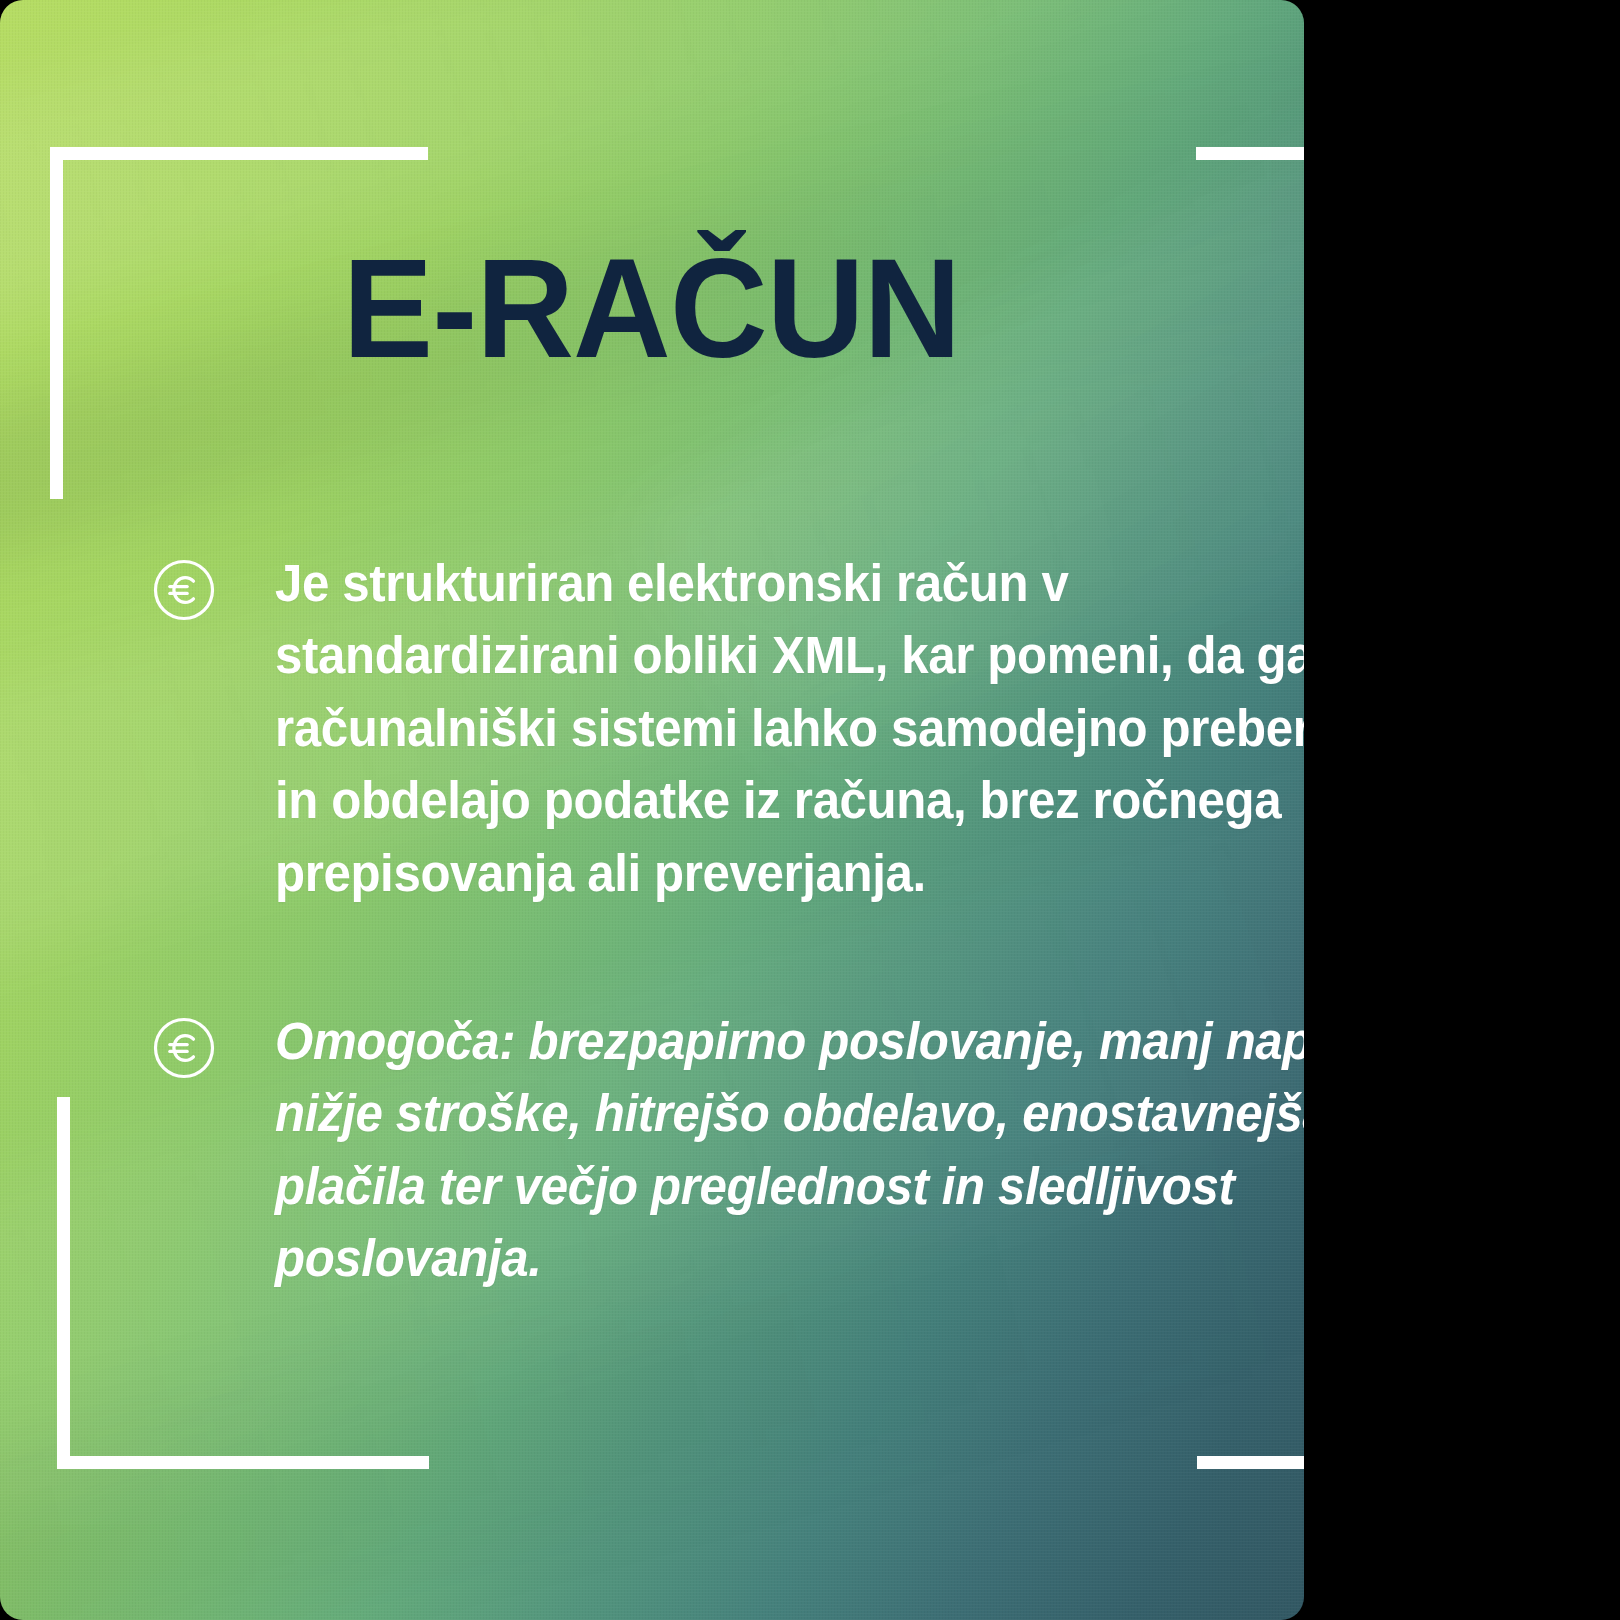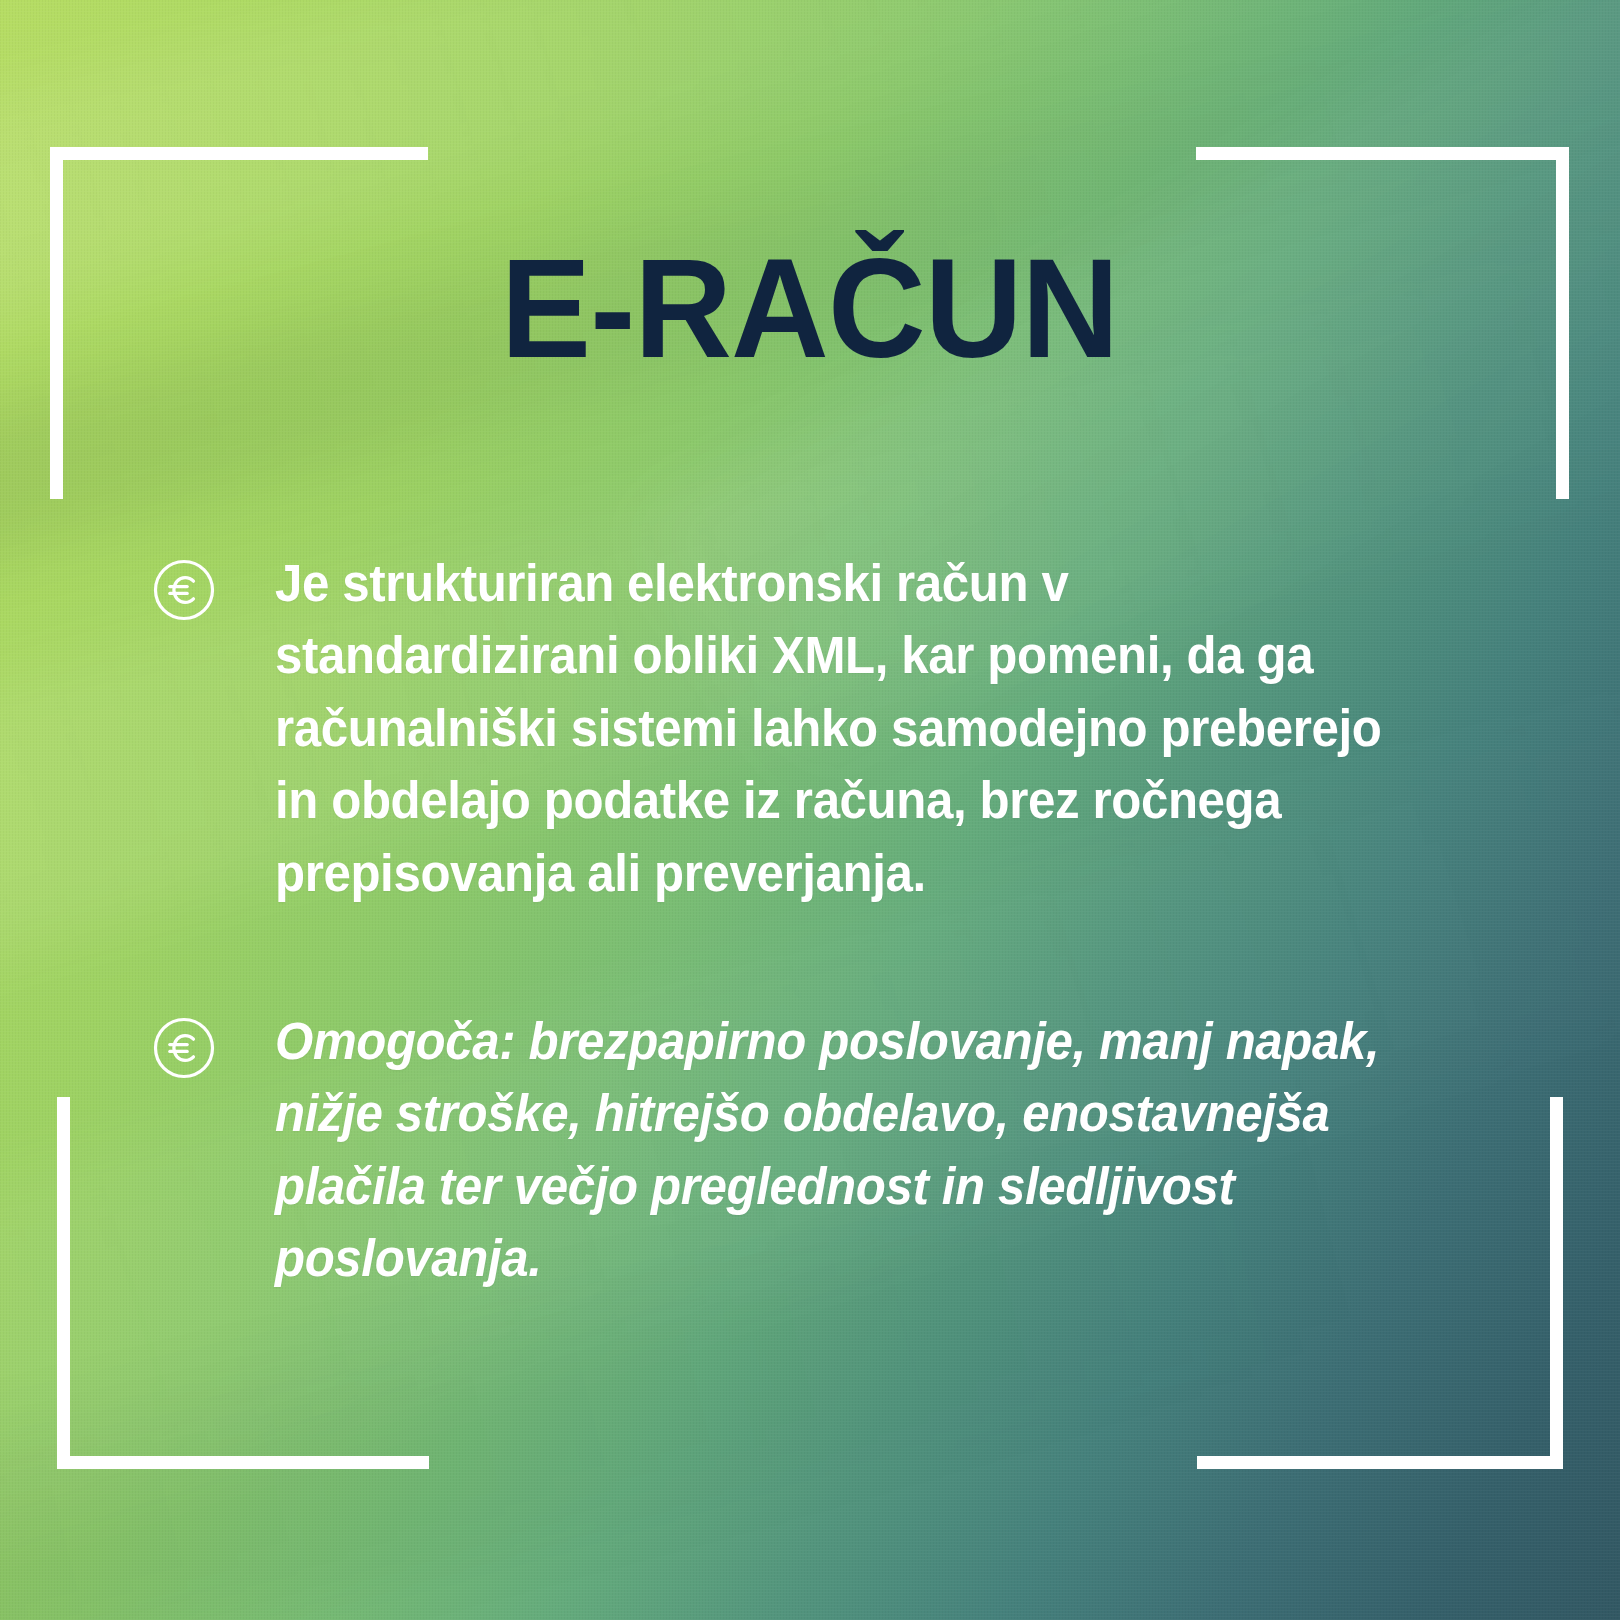--- a/index.html
+++ b/index.html
@@ -7,25 +7,26 @@
 
   html, body {
     width:1620px;
     height:1620px;
     overflow:hidden;
     background:#000;
   }
 
   .poster {
     position:relative;
-    width:1620px;
+    width:1304px;
     height:1620px;
     overflow:hidden;
     font-family:"Liberation Sans", sans-serif;
     isolation:isolate;
+    border-radius:23px;
   }
 
   
   .bg-base {
     position:absolute;
     inset:0;
     background:
       linear-gradient(118deg,
         #b6dd64 0%,
         #aad862 14%,

